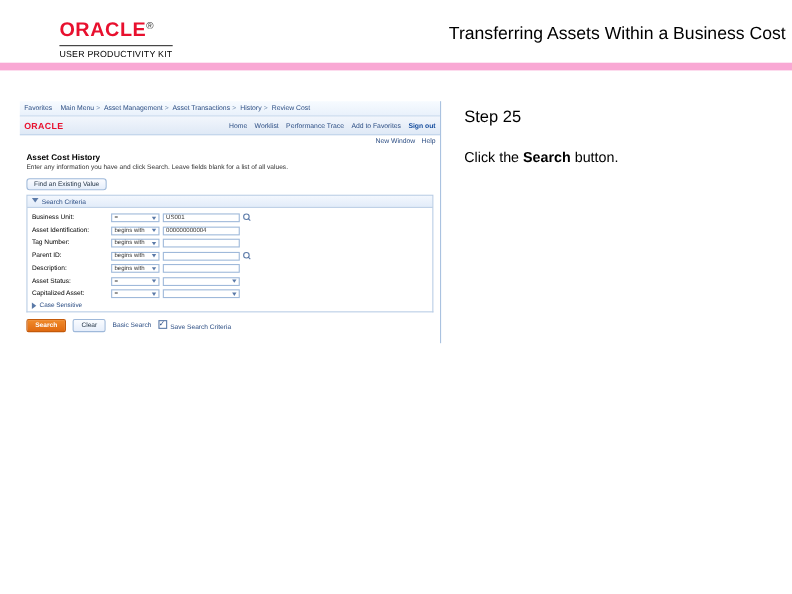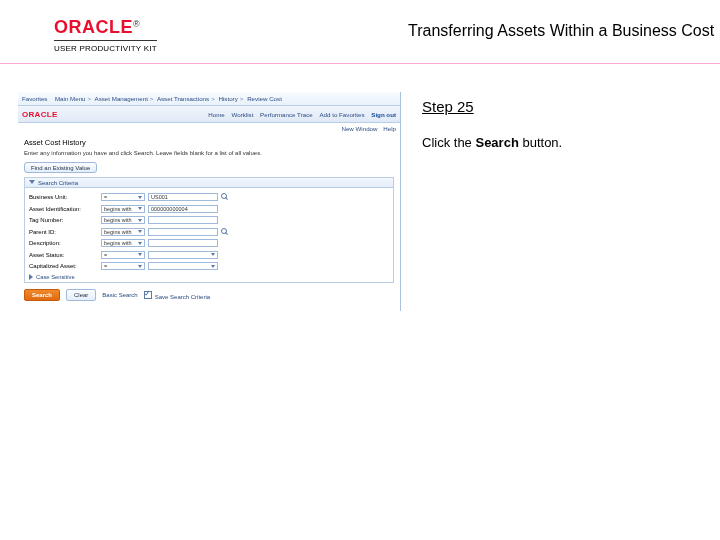--- a/index.html
+++ b/index.html
@@ -15,21 +15,21 @@
   .page {
     position: relative;
     width: 720px;
     height: 540px;
     box-sizing: border-box;
   }
   
   .header {
     position: relative;
     height: 64px;
-    border-bottom: 1px solid #f9a8d4;
+    border-bottom: 7px solid #f9a8d4;
     padding: 10px 24px 0 54px;
     box-sizing: border-box;
   }
   .brand {
     position: absolute;
     top: 18px;
     left: 54px;
   }
   .oracle-word {
     font-family: Arial, sans-serif;
@@ -72,21 +72,20 @@
     position: relative;
   }
   .right {
     flex: 1;
     padding: 10px 18px 0 12px;
     box-sizing: border-box;
   }
   .step-label {
     font-size: 15px;
     margin: 24px 0 20px 0;
-    text-decoration: underline;
   }
   .instruction {
     font-size: 13px;
   }
   .instruction .bold { font-weight: bold; }
   
   .app {
     width: 382px;
     font-size: 6.2px;
     color: #1a3e6e;
@@ -126,21 +125,21 @@
   .subrow {
     text-align: right;
     padding: 2px 4px;
     color: #2a4c82;
   }
   .subrow span { margin-left: 4px; }
   
   .pgbody { padding: 4px 6px 10px 6px; }
   .pgtitle {
     color: #000;
-    font-weight: normal;
+    font-weight: bold;
     font-size: 7.5px;
     margin-bottom: 3px;
   }
   .pgnote {
     color: #333;
     font-size: 6px;
     margin-bottom: 6px;
   }
   .tabbtn {
     display: inline-block;

